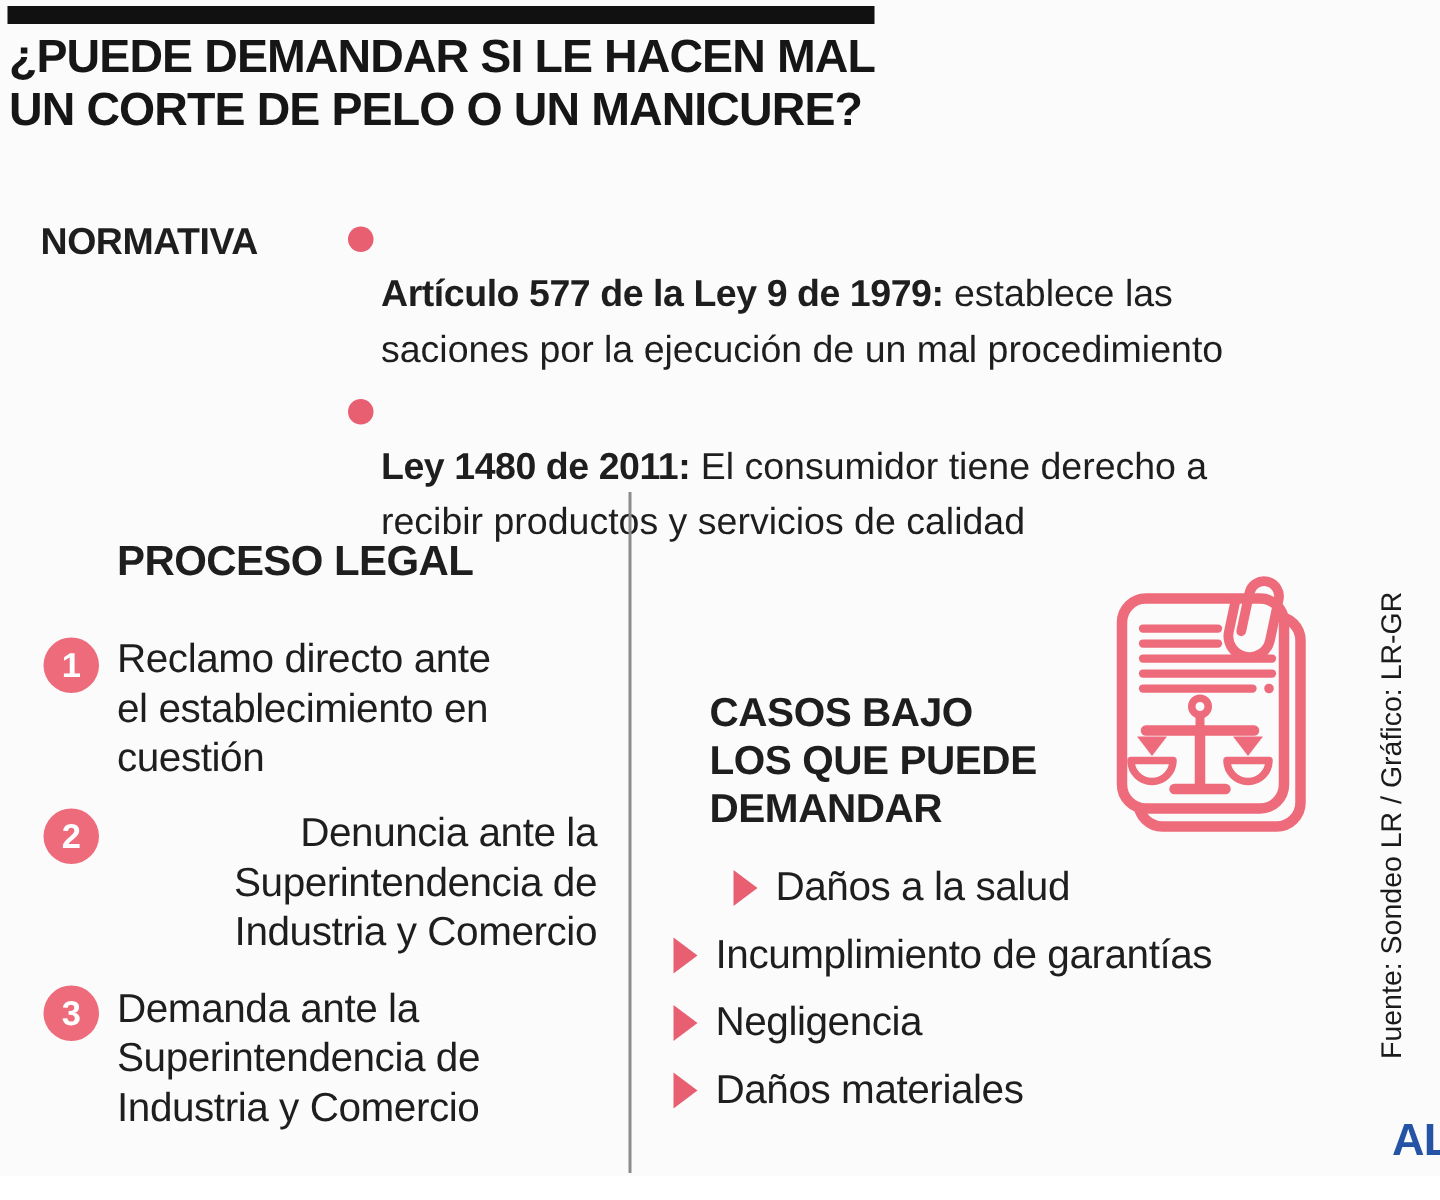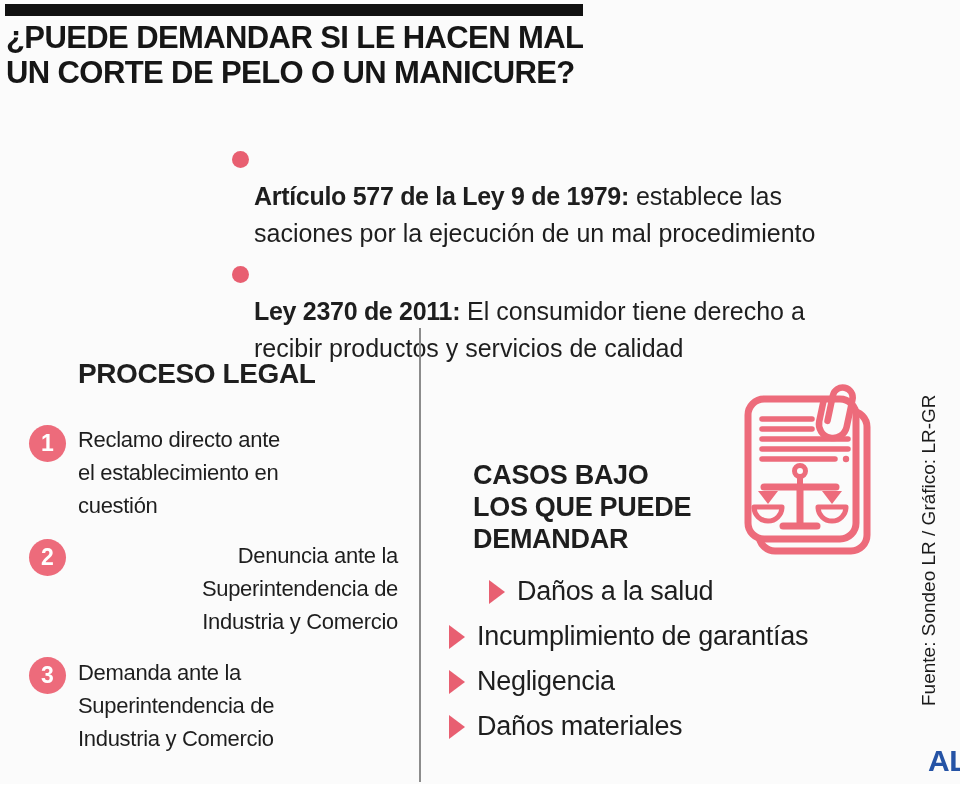--- a/index.html
+++ b/index.html
@@ -37,21 +37,21 @@
   .n-item .dot{position:absolute;left:0;top:10px;width:17px;height:17px;border-radius:50%;background:var(--accent-deep);}
   .n-item b{font-weight:700;letter-spacing:-0.3px;margin-top:32px;}
 
   .proceso-label{position:absolute;left:78px;top:358px;font-size:28px;font-weight:700;letter-spacing:-0.4px;}
 
   .step-circle{
     position:absolute;left:29px;width:37px;height:37px;border-radius:50%;
     background:var(--accent);color:#fff;font-size:23px;font-weight:700;
     text-align:center;line-height:37px;
   }
-  .step-text{position:absolute;left:78px;width:320px;font-size:22px;line-height:33px;white-space:pre-line;letter-spacing:-0.3px;}
+  .step-text{position:absolute;left:78px;width:320px;font-size:27px;line-height:33px;white-space:pre-line;letter-spacing:-0.3px;}
   .sc1{top:425px;} .st1{top:423px;}
   .sc2{top:539px;} .st2{top:539px;text-align:right;}
   .sc3{top:657px;} .st3{top:656px;}
 
   .divider{position:absolute;left:419px;top:328px;width:2px;height:454px;background:var(--divider);}
 
   .casos-heading{
     position:absolute;left:473px;top:459px;font-size:27px;font-weight:700;
     line-height:32px;letter-spacing:-0.3px;white-space:pre-line;
   }
@@ -83,28 +83,29 @@
 </head>
 <body>
 
 <div class="stage">
 
   <div class="top-bar"></div>
 
   <h1 class="title">¿PUEDE DEMANDAR SI LE HACEN MAL
 UN CORTE DE PELO O UN MANICURE?</h1>
 
+  <div class="normativa-label">NORMATIVA</div>
 
   <div class="normativa">
     <div class="n-item">
       <span class="dot"></span><b>Artículo 577 de la Ley 9 de 1979:</b><span> establece las
 saciones por la ejecución de un mal procedimiento</span>
     </div>
     <div class="n-item">
-      <span class="dot"></span><b>Ley 2370 de 2011:</b><span> El consumidor tiene derecho a
+      <span class="dot"></span><b>Ley 1480 de 2011:</b><span> El consumidor tiene derecho a
 recibir productos y servicios de calidad</span>
     </div>
   </div>
 
   <div class="proceso-label">PROCESO LEGAL</div>
 
   <div class="step-circle sc1">1</div>
   <div class="step-text st1">Reclamo directo ante
 el establecimiento en
 cuestión</div>

